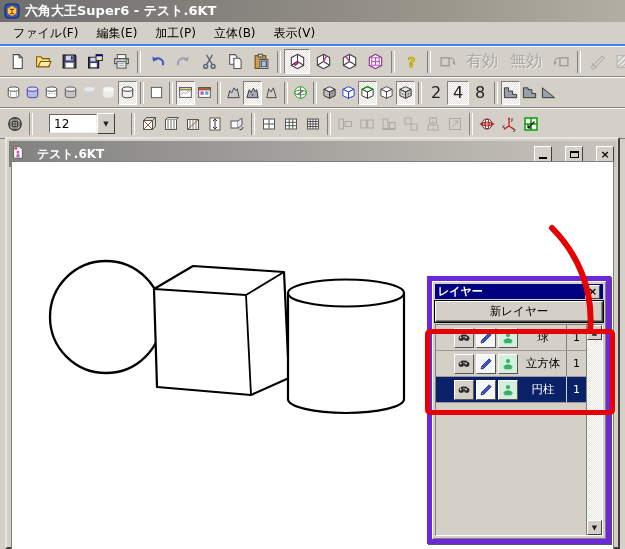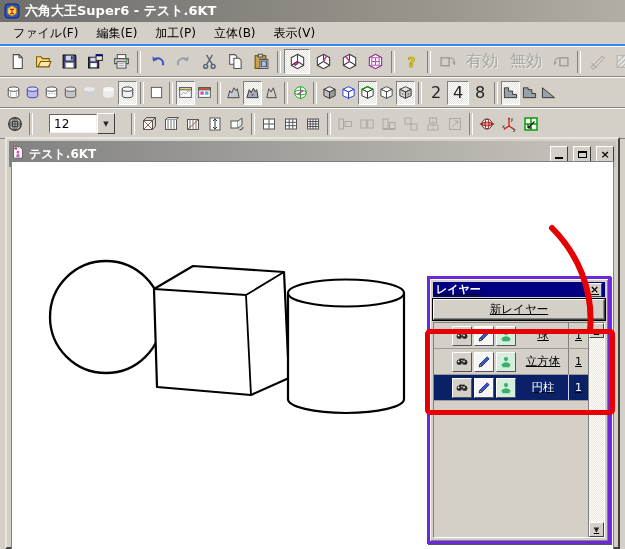--- a/index.html
+++ b/index.html
@@ -32,41 +32,41 @@
   .tb-sep{flex:0 0 auto;width:2px;height:22px;border-left:1px solid #808080;border-right:1px solid #fff;margin:0 3px;}
   .combo{display:inline-flex;align-items:center;margin:0 13px;flex:0 0 auto;}
   .combo-box{width:42px;height:17px;background:#fff;border:1px solid;border-color:#666 #efefef #efefef #666;
     display:flex;align-items:center;padding-left:4px;font-size:12px;}
   .combo-btn{width:16px;height:19px;background:#d4d0c8;border:1px solid;border-color:#fff #404040 #404040 #fff;
     display:flex;align-items:center;justify-content:center;font-size:7px;color:#222;}
   
   .mdi{position:absolute;left:5px;top:137px;width:615px;height:412px;background:#d4d0c8;
     border:2px solid;border-color:#e8e5de #404040 #404040 #e8e5de;box-sizing:border-box;}
   .mdi-title{position:absolute;left:2px;right:2px;top:2px;height:26px;
-    background:linear-gradient(90deg,#828282,#c9c5bc);display:flex;align-items:center;gap:4px;
+    background:linear-gradient(90deg,#828282,#c9c5bc);display:flex;align-items:center;gap:12px;
     padding:0 2px;color:#fff;font-weight:bold;font-size:12px;}
   .mdi-title-text{flex:1;}
   .win-btn{width:16px;height:14px;background:#d4d0c8;border:1px solid;border-color:#fff #404040 #404040 #fff;
     display:flex;align-items:center;justify-content:center;color:#000;margin-left:1px;}
   .g-min{width:8px;height:2px;background:#000;margin-top:7px;}
   .g-max{width:9px;height:7px;border:1px solid #000;border-top:2px solid #000;box-sizing:border-box;}
   .g-x{font-size:11px;font-weight:bold;line-height:1;}
   .canvas{position:absolute;left:4px;right:4px;top:22px;bottom:-2px;background:#fff;
     border:1px solid #808080;border-bottom:none;overflow:hidden;}
   .canvas svg{position:absolute;left:0;top:0;}
   
   .annotation{position:absolute;left:156px;top:192px;z-index:20;color:#e60000;font-size:28px;font-weight:bold;
     letter-spacing:4px;white-space:nowrap;}
   .red-rect{position:absolute;left:425px;top:329px;width:190px;height:86px;border:5px solid #e60000;
     border-radius:5px;box-sizing:border-box;z-index:40;pointer-events:none;}
   .red-curve{position:absolute;left:0;top:0;z-index:41;pointer-events:none;}
   
   .palette{position:absolute;left:427px;top:276px;width:184px;height:268px;z-index:30;background:#d4d0c8;
-    border:3px solid #6d28d9;box-shadow:inset 1px 1px 0 #fff,inset -1px -1px 0 #808080,1px 1px 0 #555;
-    box-sizing:border-box;padding:3px;display:flex;flex-direction:column;text-decoration:underline;}
+    border:5px solid #6d28d9;box-shadow:inset 1px 1px 0 #fff,inset -1px -1px 0 #808080,1px 1px 0 #555;
+    box-sizing:border-box;padding:3px;display:flex;flex-direction:column;}
   .pal-title{height:15px;background:#000080;color:#fff;font-size:11px;font-weight:bold;
     display:flex;align-items:center;padding:0 3px;flex:0 0 auto;}
   .pal-close{margin-left:auto;width:13px;height:12px;background:#d4d0c8;border:1px solid;
     border-color:#fff #404040 #404040 #fff;color:#000;font-size:9px;font-weight:bold;
     display:flex;align-items:center;justify-content:center;line-height:1;}
   .pal-row{display:flex;gap:16px;margin-top:2px;flex:0 0 auto;}
   .pal-btn{flex:1;height:19px;background:#d4d0c8;border:1px solid;border-color:#fff #404040 #404040 #fff;
     box-shadow:inset -1px -1px 0 #828282;font-size:11.5px;display:flex;align-items:center;justify-content:center;}
   .pal-btn.default{outline:1px solid #000;}
   .pal-row.second .pal-btn{height:16px;}

